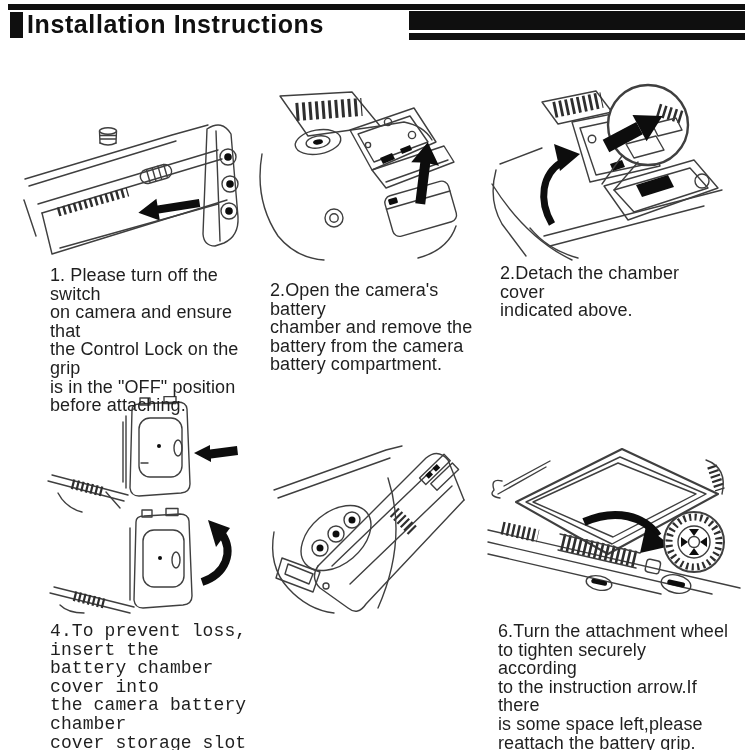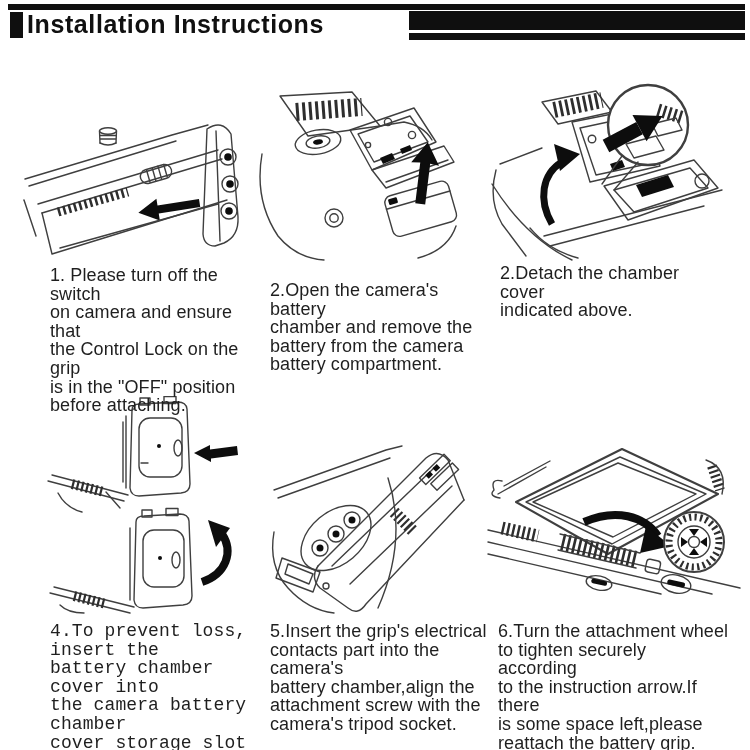--- a/index.html
+++ b/index.html
@@ -250,24 +250,19 @@
   <div class="cap" style="left:270px;top:281px;width:218px;">2.Open the camera's battery
 chamber and remove the
 battery from the camera
 battery compartment.</div>
   <div class="cap" style="left:500px;top:264px;width:228px;">2.Detach the chamber cover
 indicated above.</div>
   <div class="cap" style="left:50px;top:622px;width:212px;font-family:Liberation Mono, monospace;">4.To prevent loss, insert the
 battery chamber cover into
 the camera battery chamber
 cover storage slot on BG-1Z.</div>
-  <div class="cap" style="left:270px;top:622px;width:222px;">5.Insert the grip's electrical
-contacts part into the camera's
-battery chamber,align the
-attachment screw with the
-camera's tripod socket.</div>
   <div class="cap" style="left:498px;top:622px;width:232px;">6.Turn the attachment wheel
 to tighten securely according
 to the instruction arrow.If there
 is some space left,please
 reattach the battery grip.</div>
 
 </div>
 
 </body></html>

